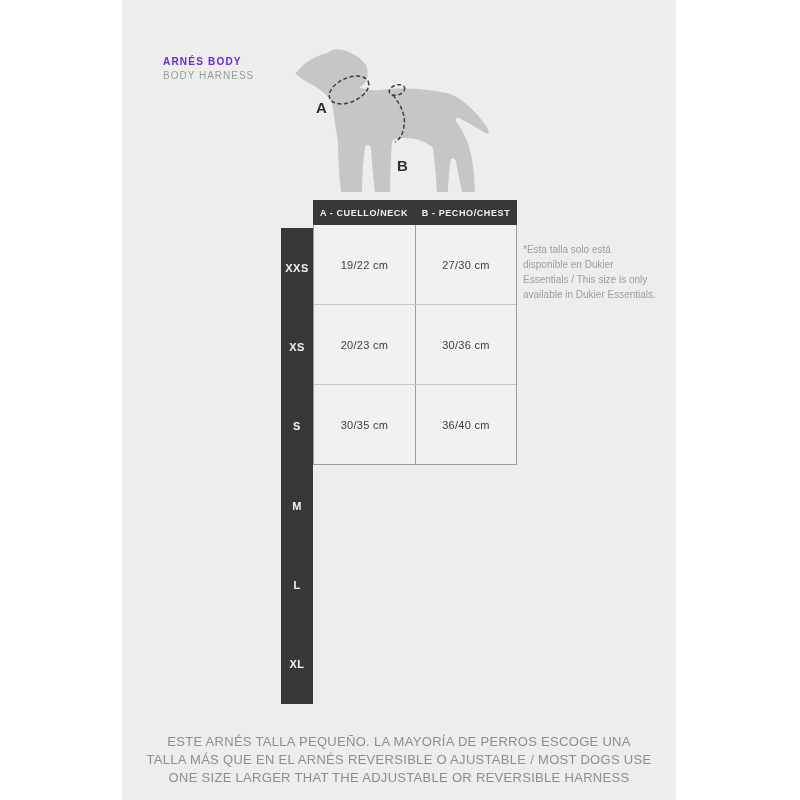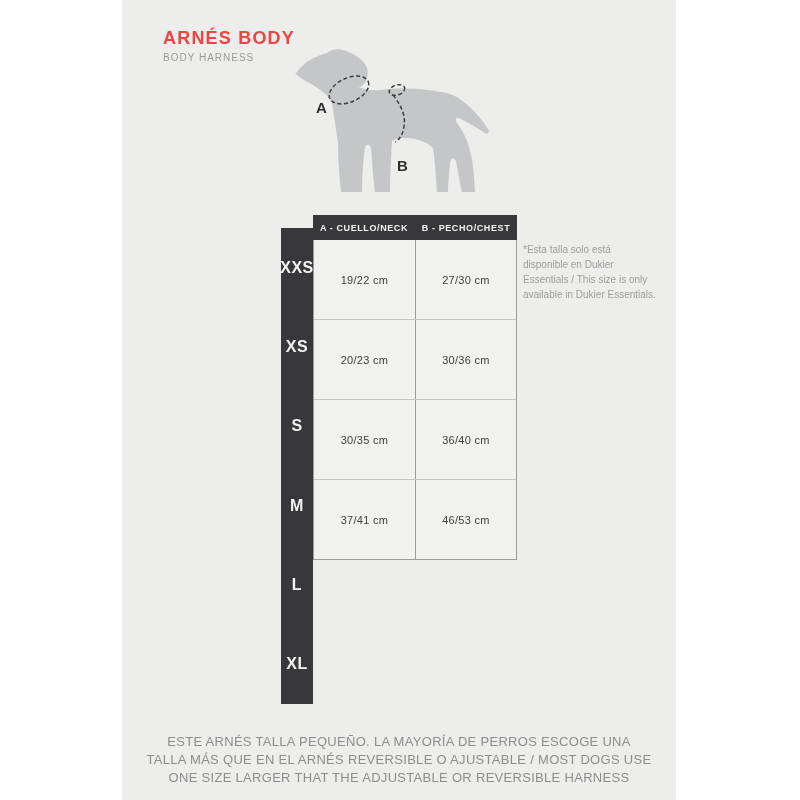--- a/index.html
+++ b/index.html
@@ -3,35 +3,35 @@
 <meta charset="utf-8">
 <style>
   html,body { margin:0; padding:0; background:#ffffff; }
   .page {
     position:relative; width:800px; height:800px; background:#ffffff;
     font-family:"Liberation Sans", sans-serif; overflow:hidden;
   }
   .panel { position:absolute; left:122px; top:0; width:554px; height:800px; background:#ededec; }
 
   .title-block { position:absolute; left:163px; top:28px; }
-  .title { font-size:18px; font-weight:bold; letter-spacing:1.2px; color:#ef4444; white-space:nowrap; }
+  .title { font-size:10px; font-weight:bold; letter-spacing:1.2px; color:#6d28d9; white-space:nowrap;margin-top:28px; }
   .subtitle { font-size:10px; letter-spacing:1px; color:#9a9a9a; margin-top:3px; white-space:nowrap; }
 
   .dog-svg { position:absolute; left:285px; top:45px; width:220px; height:160px; }
 
   .size-col {
     position:absolute; left:281px; top:228px; width:32px; height:476px;
     background:#38383a; display:flex; flex-direction:column;
   }
   .size-cell {
     flex:1; display:flex; align-items:center; justify-content:center;
-    color:#f3f3f3; font-size:16px; font-weight:bold; letter-spacing:0.5px;
+    color:#f3f3f3; font-size:11px; font-weight:bold; letter-spacing:0.5px;
   }
 
-  .tbl { position:absolute; left:313px; top:215px; width:204px; }
+  .tbl { position:absolute; left:313px; top:200px; width:204px; }
   .tbl-head { height:25px; background:#38383a; display:flex; }
   .th {
     width:50%; display:flex; align-items:center; justify-content:center;
     color:#f3f3f3; font-size:9px; font-weight:bold; letter-spacing:0.6px; white-space:nowrap;
   }
   .tbl-body {
     background:#f1f1f0;
     border-left:1px solid #9c9c9c; border-right:1px solid #9c9c9c; border-bottom:1px solid #9c9c9c;
   }
   .tr { height:79px; display:flex; }
@@ -137,24 +137,20 @@
     <div class="td td-a">20/23 cm</div>
     <div class="td td-b">30/36 cm</div>
   </div>
 
   <div class="tr">
     <div class="td td-a">30/35 cm</div>
     <div class="td td-b">36/40 cm</div>
   </div>
 
 
-  <div class="tr">
-    <div class="td td-a">37/41 cm</div>
-    <div class="td td-b">46/53 cm</div>
-  </div>
 
 </div>
   </div>
 
   <div class="note">
     <div>*Esta talla solo está</div>
     <div>disponible en Dukier</div>
     <div>Essentials / This size is only</div>
     <div>available in Dukier Essentials.</div>
   </div>

